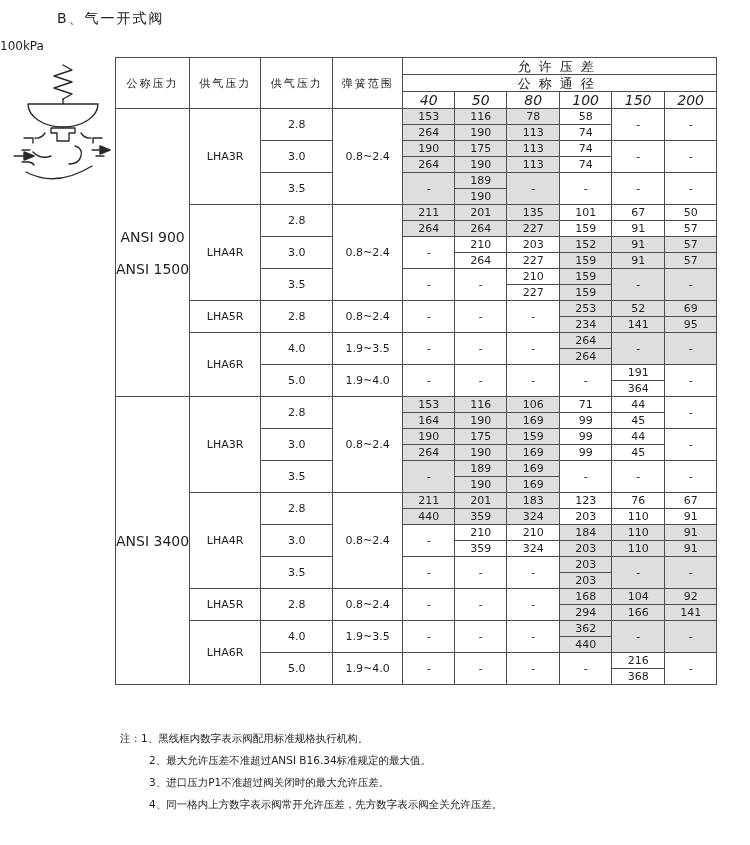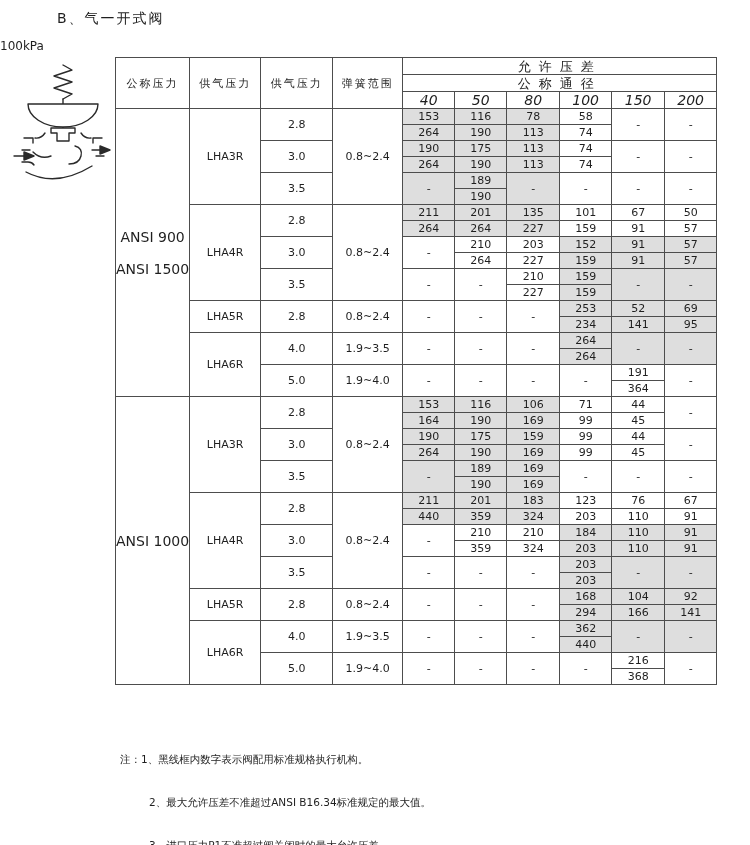--- a/index.html
+++ b/index.html
@@ -33,21 +33,21 @@
   .spec th.sp { font-size:13px; letter-spacing:8px; }
   .spec th.size { font-size:14px;font-style:italic; }
   .spec td.shade { background:#dedede; }
   .spec td.plabel { font-size:14px; }
   .spec td.plabel div { padding:9px 0; }
 
   .notes {
     position:absolute; left:120px; top:727px; width:615px;
     font-size:10.5px; line-height:22px;
   }
-  .note-line { padding-left:29px; white-space:nowrap;margin-top:21px; }
+  .note-line { padding-left:29px; white-space:nowrap; }
   .note-line.first { padding-left:0; }
 </style>
 </head>
 <body>
 
 <div class="page-title">B、气一开式阀</div>
 <div class="unit-label">100kPa</div>
 
 <svg class="valve-icon" width="102" height="120" viewBox="0 0 102 120">
   <g stroke="#2a2a2a" stroke-width="1.4" fill="none" stroke-linecap="round" stroke-linejoin="round">
@@ -240,21 +240,21 @@
         <td rowspan="2">-</td>
         <td rowspan="2">-</td>
         <td>191</td>
         <td rowspan="2">-</td>
       </tr>
       <tr>
         <td>364</td>
       </tr>
       <tr>
         <td rowspan="18" class="plabel">
-          <div>ANSI 1000</div>
+          <div>ANSI 3400</div>
         </td>
         <td rowspan="6">LHA3R</td>
         <td rowspan="2">2.8</td>
         <td rowspan="6">0.8~2.4</td>
         <td class="shade">153</td>
         <td class="shade">116</td>
         <td class="shade">106</td>
         <td>71</td>
         <td>44</td>
         <td rowspan="2">-</td>
@@ -386,14 +386,15 @@
         <td>368</td>
       </tr>
     </tbody>
 </table>
 
 <div class="notes">
   <div id="note-list">
       <div class="note-line first"><span>注：</span><span>1、黑线框内数字表示阀配用标准规格执行机构。</span></div>
       <div class="note-line"><span>2、最大允许压差不准超过ANSI B16.34标准规定的最大值。</span></div>
       <div class="note-line"><span>3、进口压力P1不准超过阀关闭时的最大允许压差。</span></div>
+      <div class="note-line"><span>4、同一格内上方数字表示阀常开允许压差，先方数字表示阀全关允许压差。</span></div>
     </div>
 </div>
 
 </body></html>

